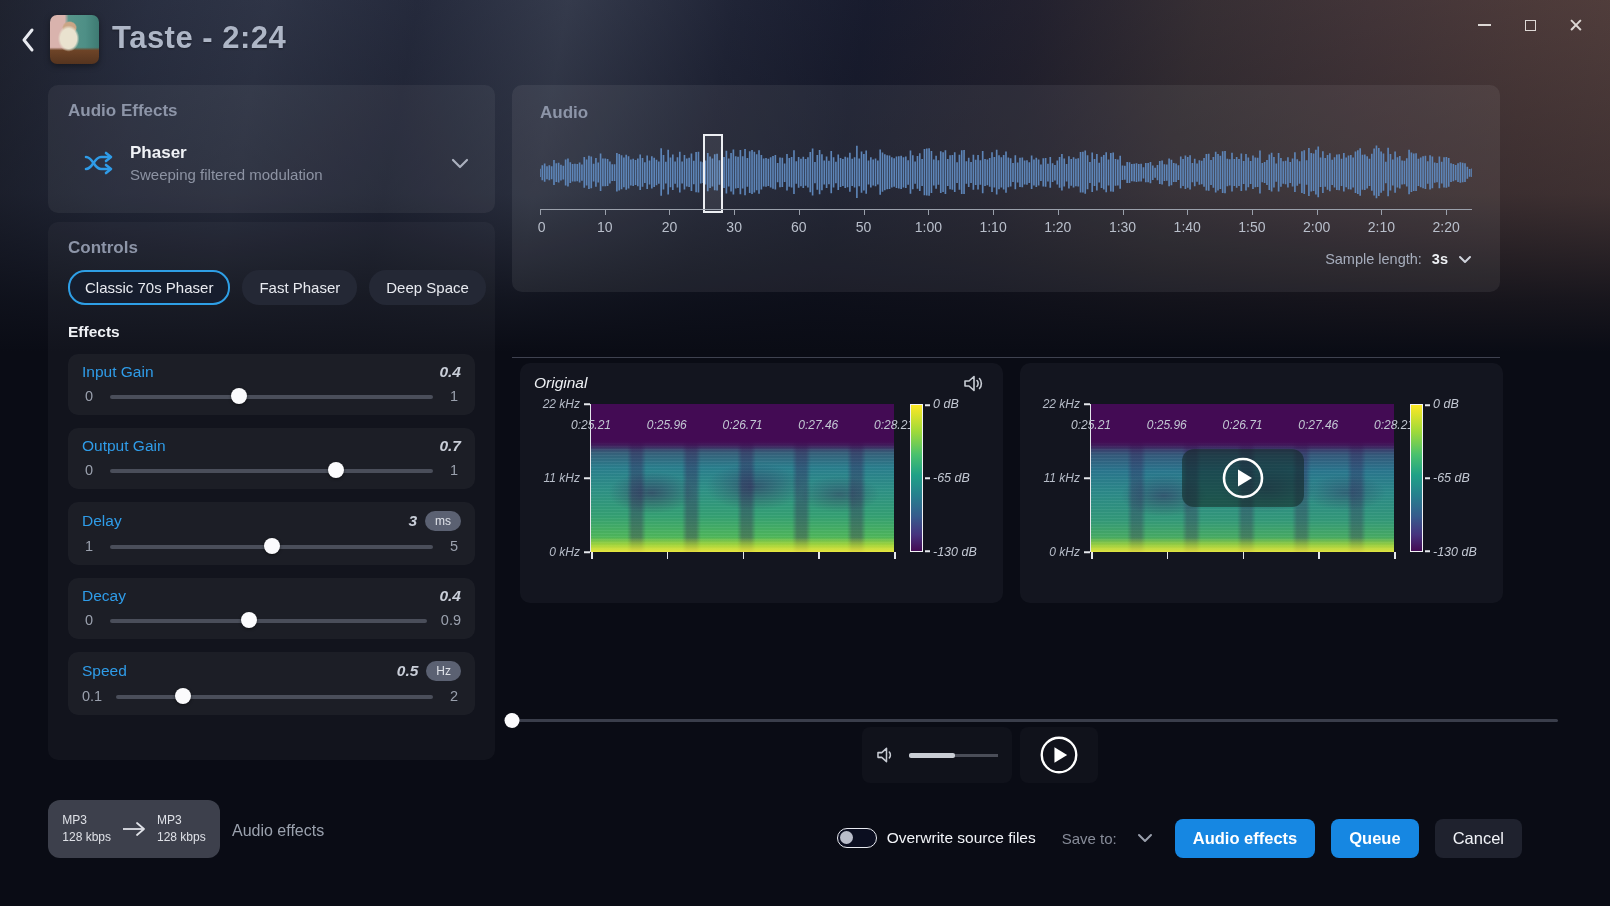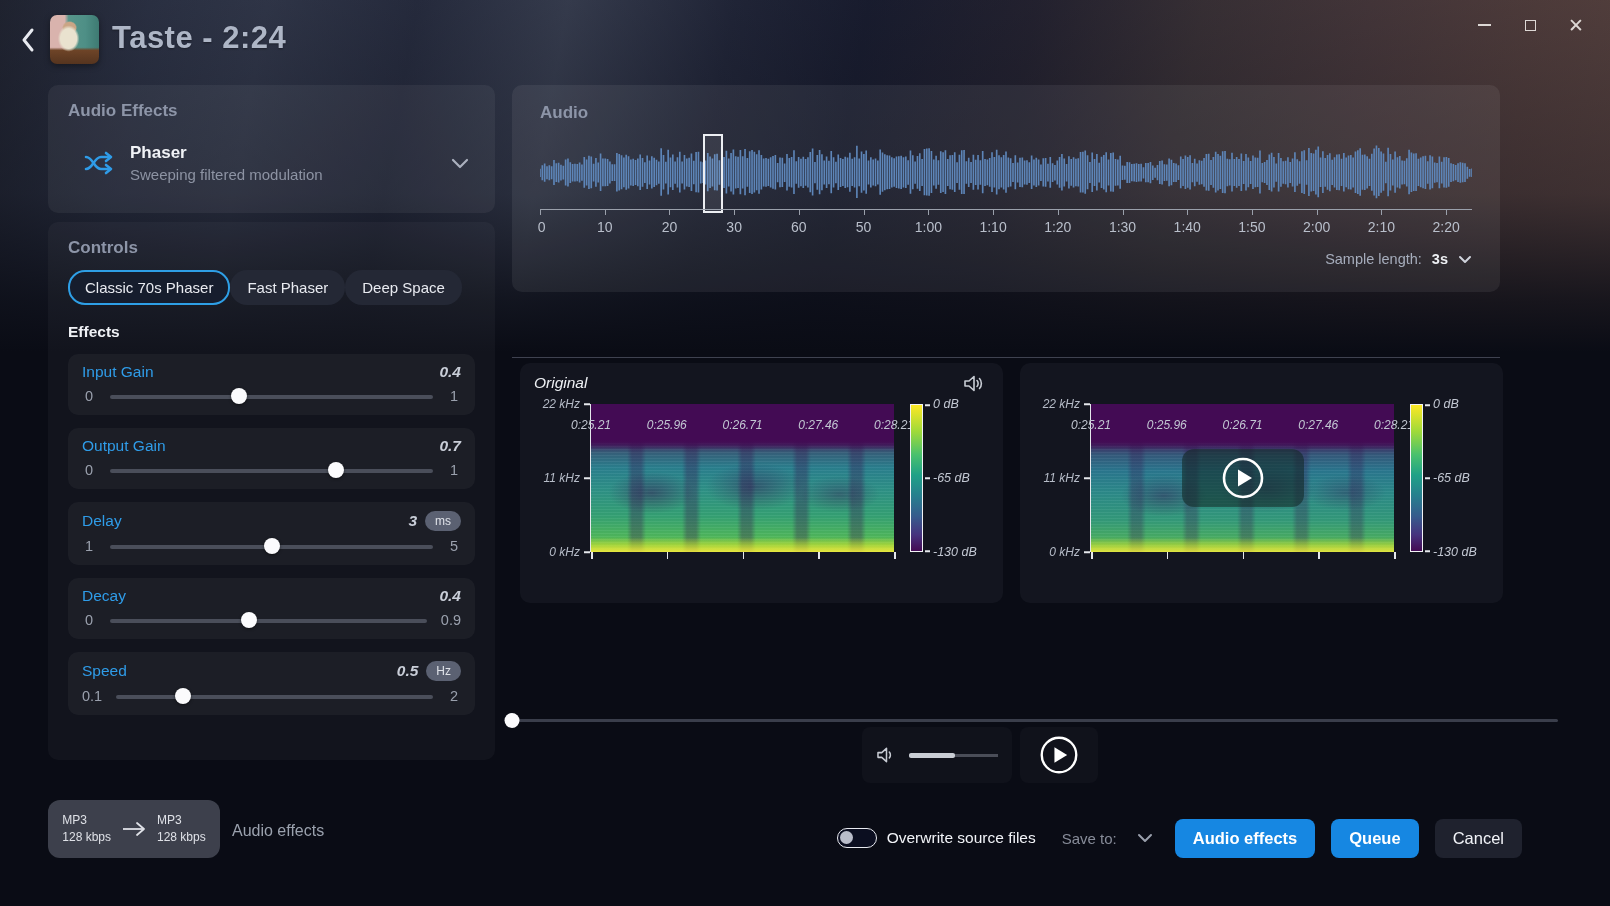--- a/index.html
+++ b/index.html
@@ -39,21 +39,21 @@
   .card-h { font-size:17px; font-weight:bold; color:#8d95a8; }
   .fx-row { display:flex; align-items:center; margin-top:22px; cursor:pointer; }
   .fx-icon { width:30px; height:30px; margin-left:16px; margin-right:16px; flex:none; }
   .fx-name { font-size:17px; font-weight:bold; color:#f0f2f6; }
   .fx-desc { font-size:15px; color:#8d93a3; margin-top:3px; }
   .fx-chevron { margin-left:auto; margin-right:6px; }
 
   
   #settings-card { left:48px; top:222px; width:447px; height:538px; padding:16px 20px; background:rgba(255,255,255,0.035); border-radius:10px; }
   .sec-label { font-size:15.5px; font-weight:bold; color:#f0f2f6; margin-top:18px; }
-  .preset-row { display:flex; gap:0; margin-top:12px;align-items:center; }
+  .preset-row { display:flex; gap:12px; margin-top:12px;align-items:center; }
   .preset-btn { padding:7px 15px; border-radius:17px; background:#23263294; background:#242835; color:#e8eaf0; font-size:15px; border:2px solid transparent; cursor:pointer; white-space:nowrap; }
   .preset-btn.active { background:#161d2d; border-color:#2e9fe6; }
   .slider-card { background:rgba(255,255,255,0.045); border-radius:10px; padding:9px 14px 10px 14px; margin-top:13px; }
   .slider-top { display:flex; align-items:center; }
   .slider-label { font-size:15.5px; color:#2f9ce8; }
   .slider-val { margin-left:auto; font-size:15.5px; font-weight:bold; color:#c9ced8;font-style:italic; }
   .unit-badge { margin-left:8px; background:#5b6172; color:#dfe2e8; font-size:12px; border-radius:11px; padding:3px 10px; }
   .slider-bottom { display:flex; align-items:center; gap:14px; margin-top:6px; }
   .slider-min,.slider-max { font-size:14.5px; color:#9aa0ad; min-width:14px; text-align:center; }
   .track-wrap { flex:1; position:relative; height:18px; cursor:pointer; }

